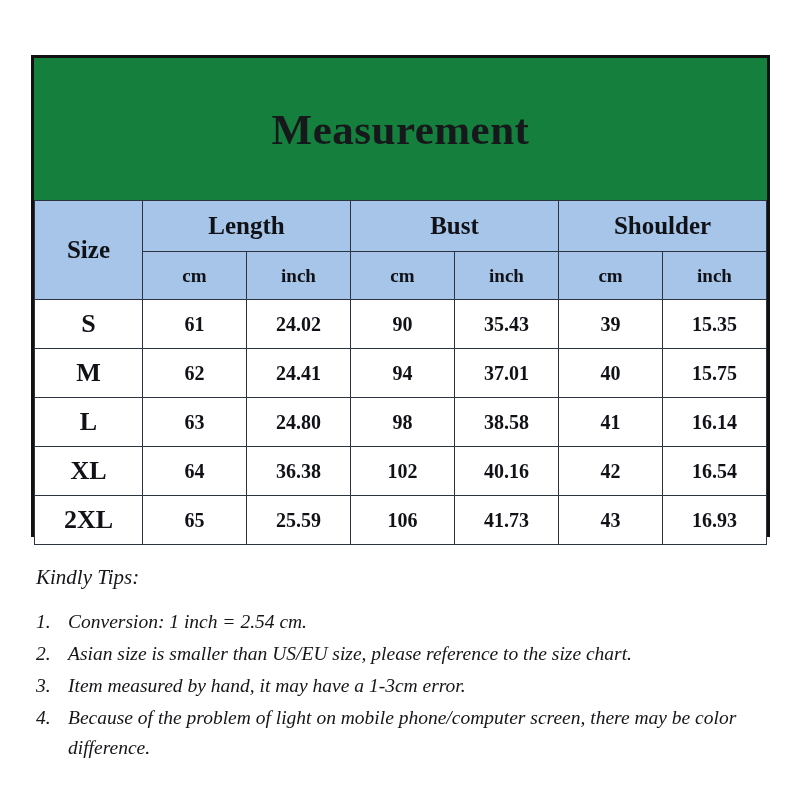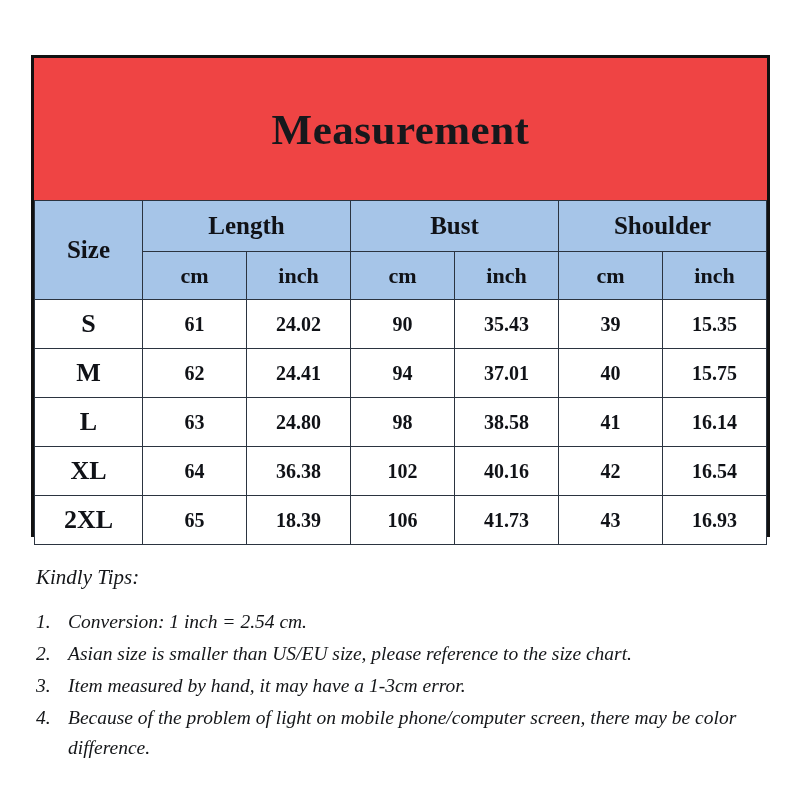--- a/index.html
+++ b/index.html
@@ -33,21 +33,21 @@
 
   
   .chart-frame {
     position: absolute;
     left: 31px;
     top: 55px;
     width: 739px;
     height: 482px;
     box-sizing: border-box;
     border: 3px solid #111111;
-    background: #ef4444;
+    background: #15803d;
   }
 
   .title-area {
     position: absolute;
     left: 0;
     top: 0;
     width: 100%;
     height: 142px;
     display: flex;
     align-items: center;
@@ -87,21 +87,21 @@
   }
   th.size-head {
     width: 108px;
     font-size: 25px;
   }
   th.group-head {
     font-size: 25px;
     height: 50px;
   }
   th.unit-head {
-    font-size: 22px;
+    font-size: 19px;
     height: 47px;
   }
   col.c-size  { width: 108px; }
   col.c-data  { width: 104px; }
 
   tbody td {
     height: 48px;
     background: #ffffff;
   }
   td.size-cell { font-size: 26px; }
@@ -218,21 +218,21 @@
           <td class="val-cell">64</td>
           <td class="val-cell">36.38</td>
           <td class="val-cell">102</td>
           <td class="val-cell">40.16</td>
           <td class="val-cell">42</td>
           <td class="val-cell">16.54</td>
         </tr>
         <tr>
           <td class="size-cell">2XL</td>
           <td class="val-cell">65</td>
-          <td class="val-cell">18.39</td>
+          <td class="val-cell">25.59</td>
           <td class="val-cell">106</td>
           <td class="val-cell">41.73</td>
           <td class="val-cell">43</td>
           <td class="val-cell">16.93</td>
         </tr>
       </tbody>
     </table>
   </div>
 
   <div class="tips">

